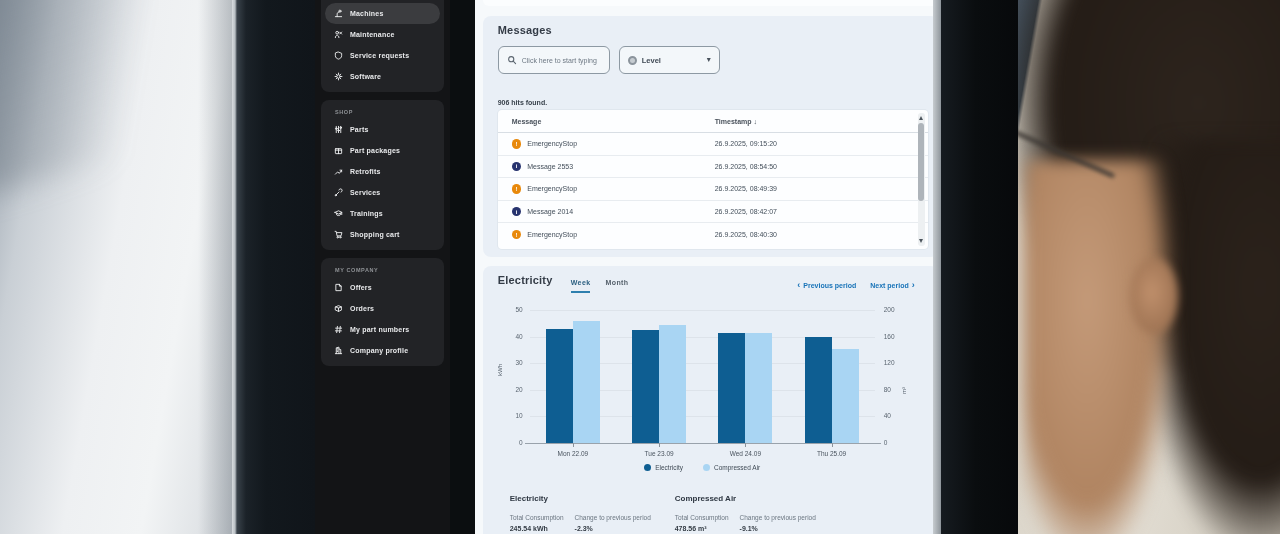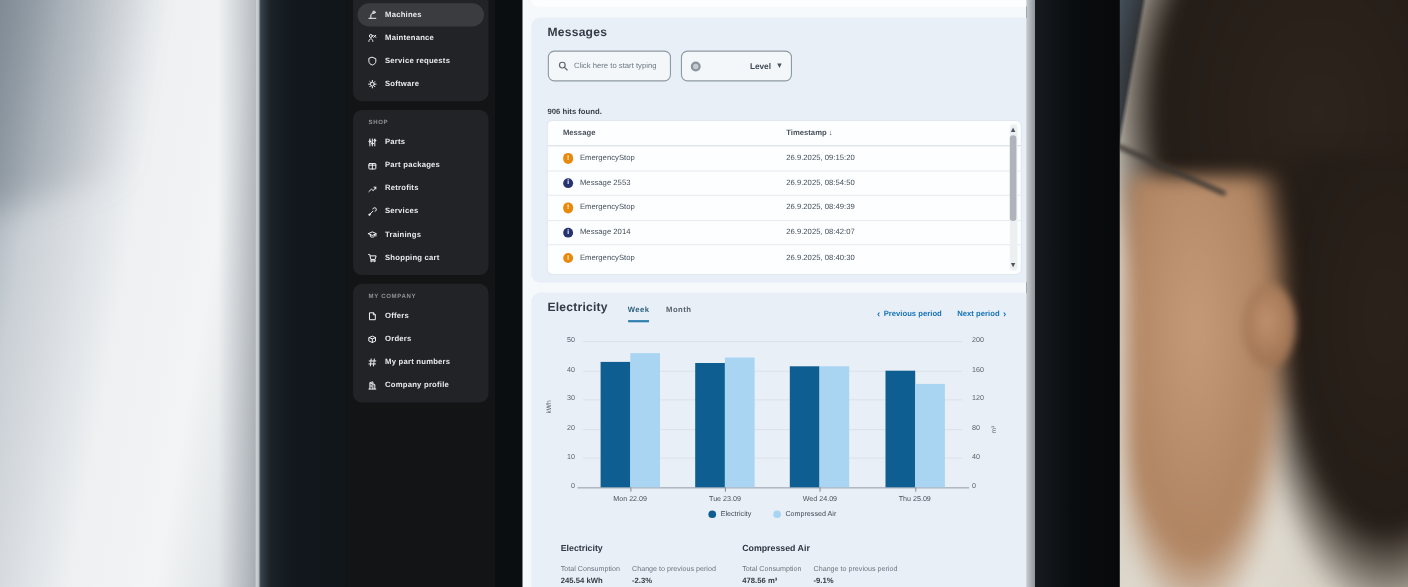--- a/index.html
+++ b/index.html
@@ -60,21 +60,21 @@
   .consumption-card{top:266px;height:268px;border-radius:8px 8px 0 0;}
   .card-title{position:absolute;left:15px;top:8px;margin:0;font-size:11px;font-weight:700;color:#333b46;letter-spacing:.2px;}
 
   
   .filters{position:absolute;left:15px;top:30px;display:flex;gap:9px;}
   .inputbox{height:28px;border:1px solid #8d99a3;border-radius:6px;background:#f3f7fa;
     display:flex;align-items:center;padding:0 8px;gap:5px;cursor:text;}
   .inputbox.search{width:112px;}
   .inputbox.level{width:101px;cursor:pointer;}
   .ph{font-size:7px;color:#6e7984;}
-  .lvl-label{font-size:7.5px;color:#3f4954;font-weight:600;margin-left:40px;}
+  .lvl-label{font-size:7.5px;color:#3f4954;font-weight:600;}
   .lvl-ic{width:9px;height:9px;border-radius:50%;border:2.5px solid #8b949c;background:#c6ccd1;}
   .caret{margin-left:auto;font-size:8px;color:#49525c;line-height:1;}
 
   .hits{position:absolute;left:15px;top:83px;font-size:7px;font-weight:700;color:#3a434d;}
 
   
   .table{position:absolute;left:15px;top:94px;width:430px;height:139px;background:#fdfeff;
     border-radius:4px;box-shadow:0 0 0 1px rgba(30,40,50,.04);}
   .thead{position:relative;height:23px;border-bottom:1px solid #d8dee4;display:flex;align-items:center;
     font-size:7px;font-weight:700;color:#4a525c;}

